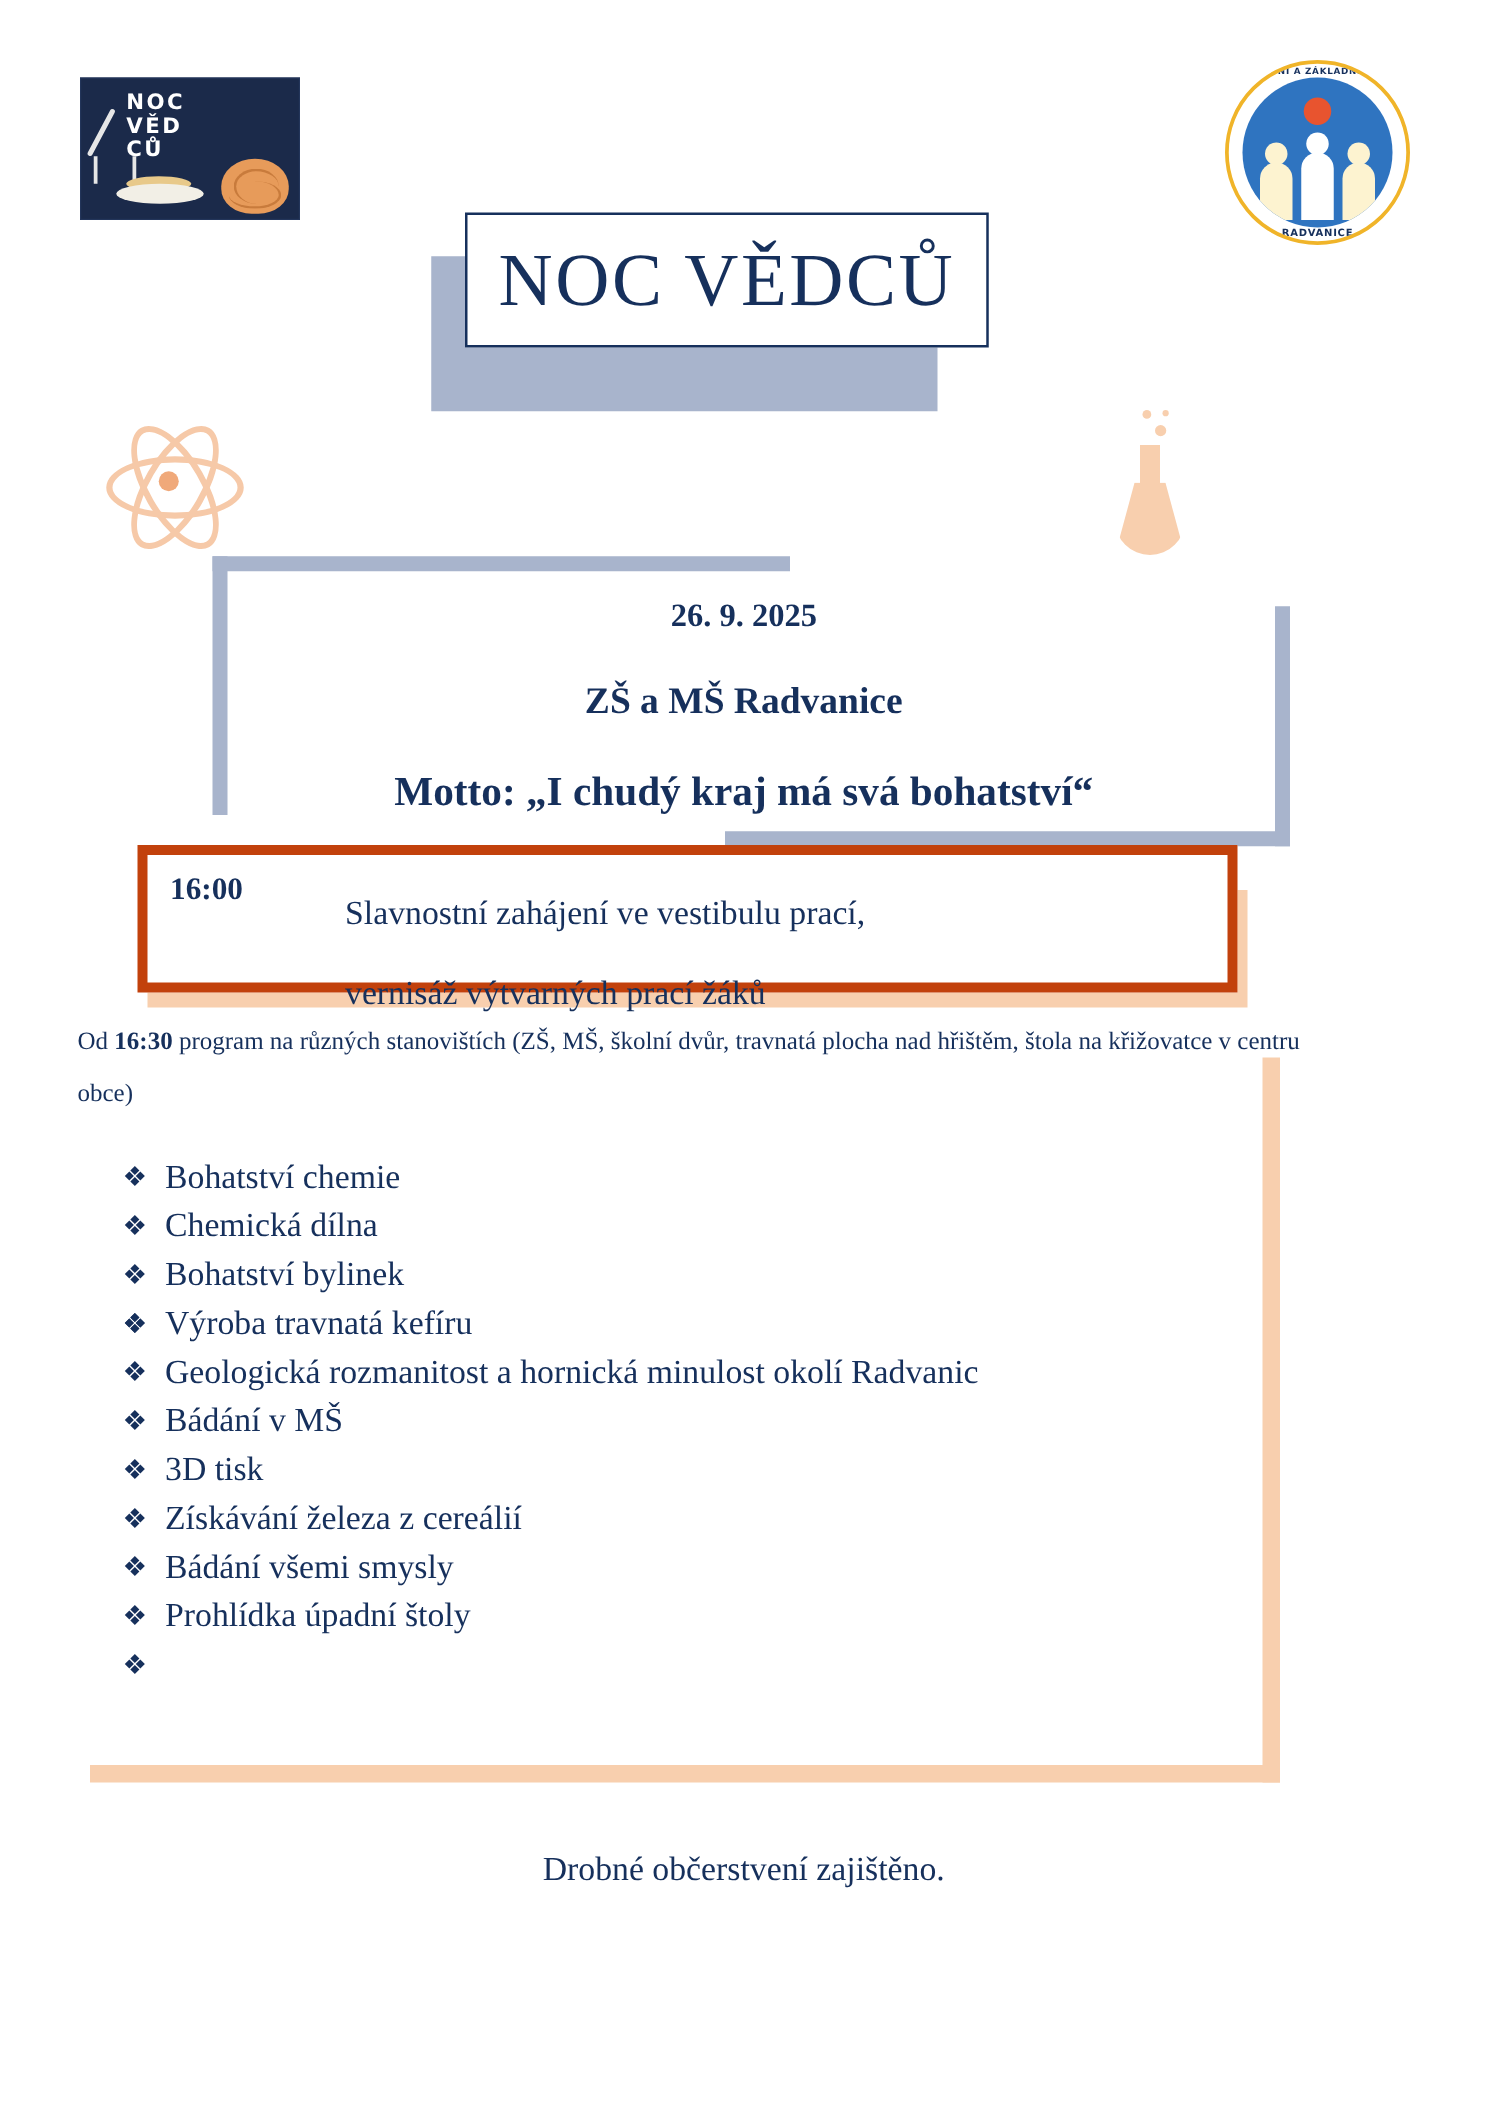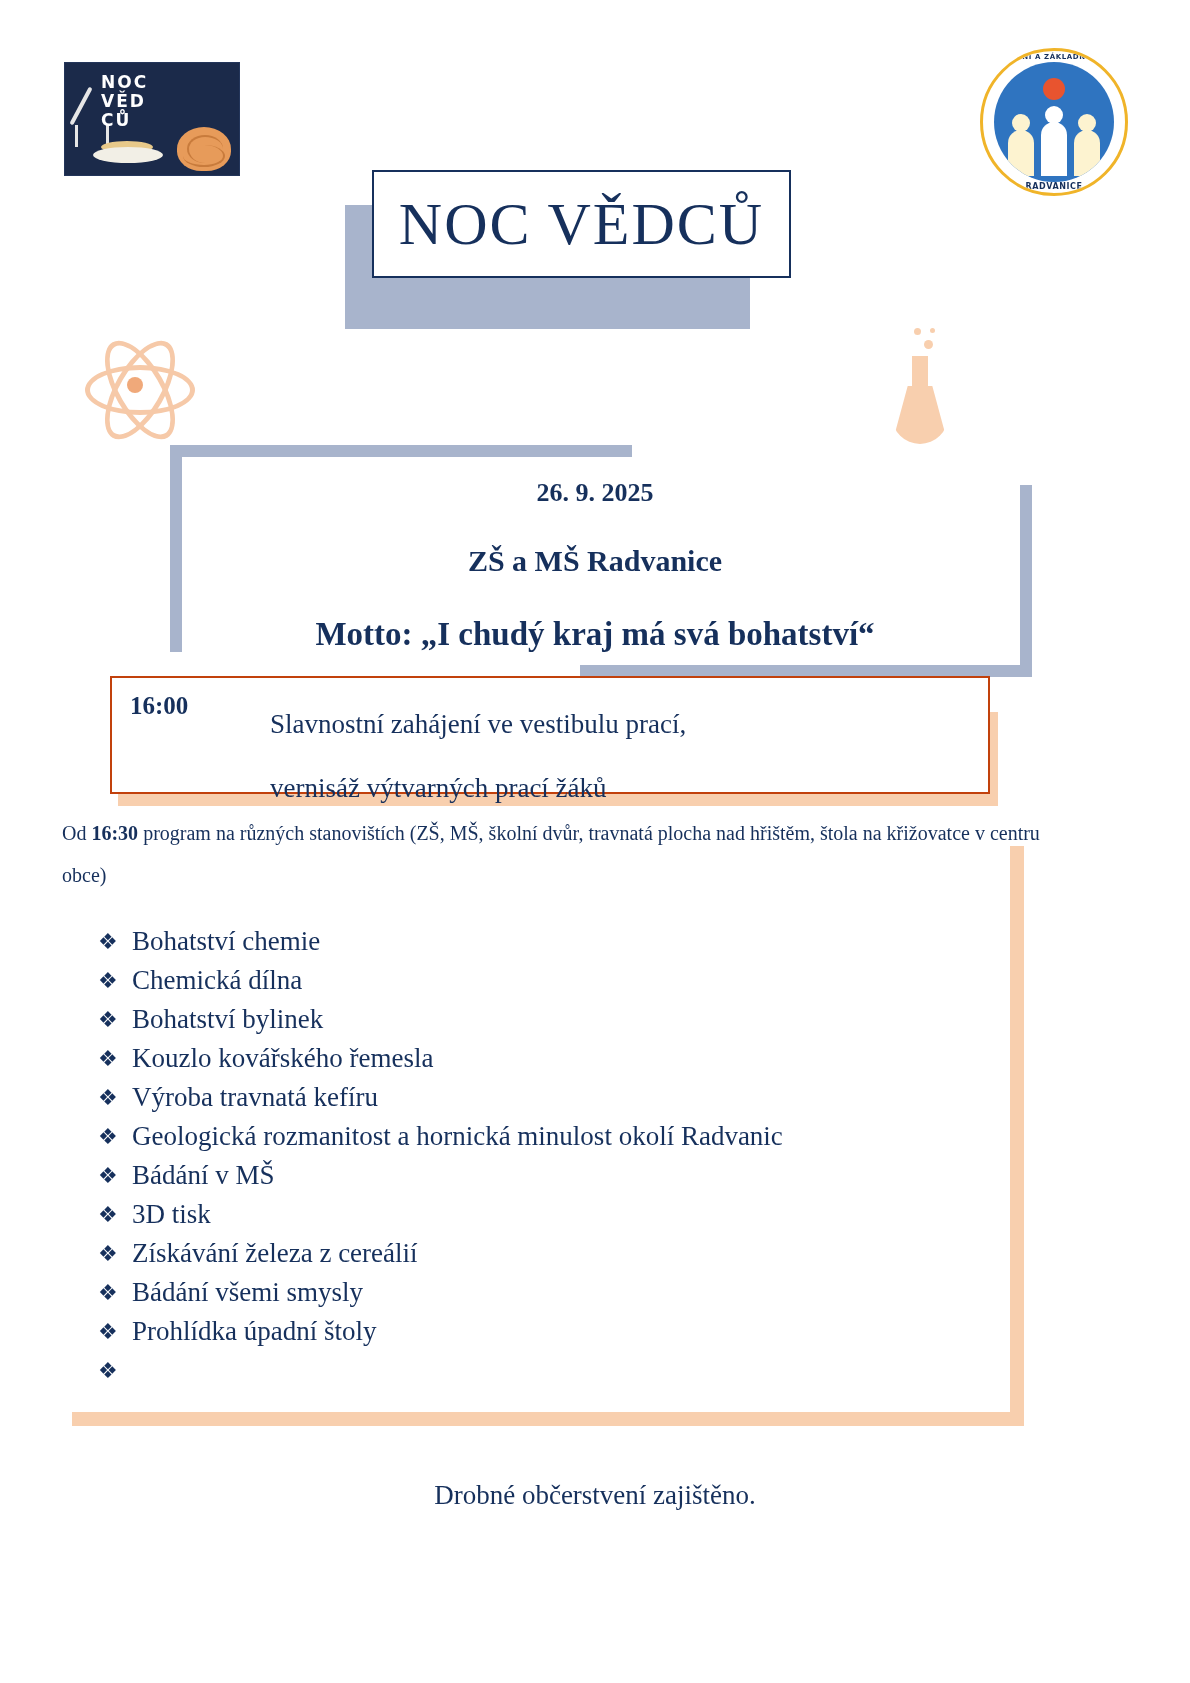--- a/index.html
+++ b/index.html
@@ -321,21 +321,21 @@
     width: 880px;
     height: 94px;
     background: #f8cfae;
   }
   .schedule-box {
     position: absolute;
     left: 110px;
     top: 676px;
     width: 880px;
     height: 118px;
-    border: 2px solid #c2410c;
+    border: 8px solid #c2410c;
     background: #ffffff;
     box-sizing: border-box;
     padding: 14px 0 0 18px;
   }
   .schedule-row {
     display: flex;
     align-items: flex-start;
   }
   .schedule-time {
     font-size: 25px;
@@ -480,21 +480,21 @@
 <div class="list-frame"></div>
 
 <div class="program-intro">
   <span>Od </span><b>16:30</b><span> program na různých stanovištích (ZŠ, MŠ, školní dvůr, travnatá plocha nad hřištěm, štola na křižovatce v centru obce)</span>
 </div>
 
 <ul class="activity-list">
   <li><span class="bullet">❖</span><span>Bohatství chemie</span></li>
   <li><span class="bullet">❖</span><span>Chemická dílna</span></li>
   <li><span class="bullet">❖</span><span>Bohatství bylinek</span></li>
-  <li><span class="bullet">❖</span><span>Kouzlo kovářského řemesla</span></li>
+  <li><span class="bullet">❖</span></li>
   <li><span class="bullet">❖</span><span>Výroba travnatá kefíru</span></li>
   <li><span class="bullet">❖</span><span>Geologická rozmanitost a hornická minulost okolí Radvanic</span></li>
   <li><span class="bullet">❖</span><span>Bádání v MŠ</span></li>
   <li><span class="bullet">❖</span><span>3D tisk</span></li>
   <li><span class="bullet">❖</span><span>Získávání železa z cereálií</span></li>
   <li><span class="bullet">❖</span><span>Bádání všemi smysly</span></li>
   <li><span class="bullet">❖</span><span>Prohlídka úpadní štoly</span></li>
   <li><span class="bullet">❖</span></li>
 </ul>
 

